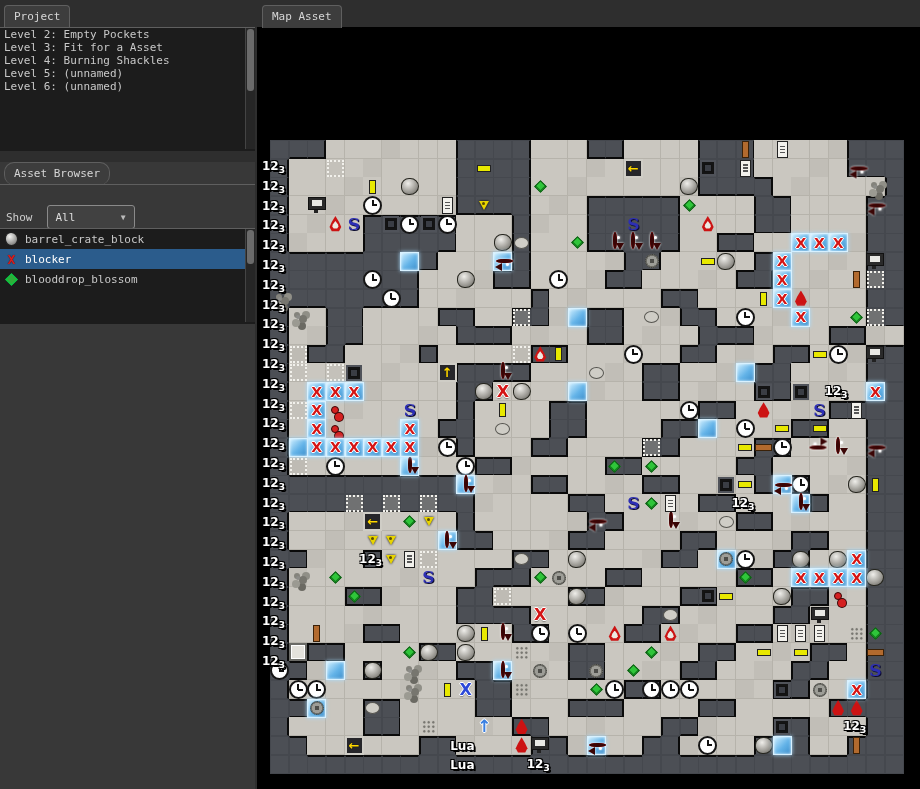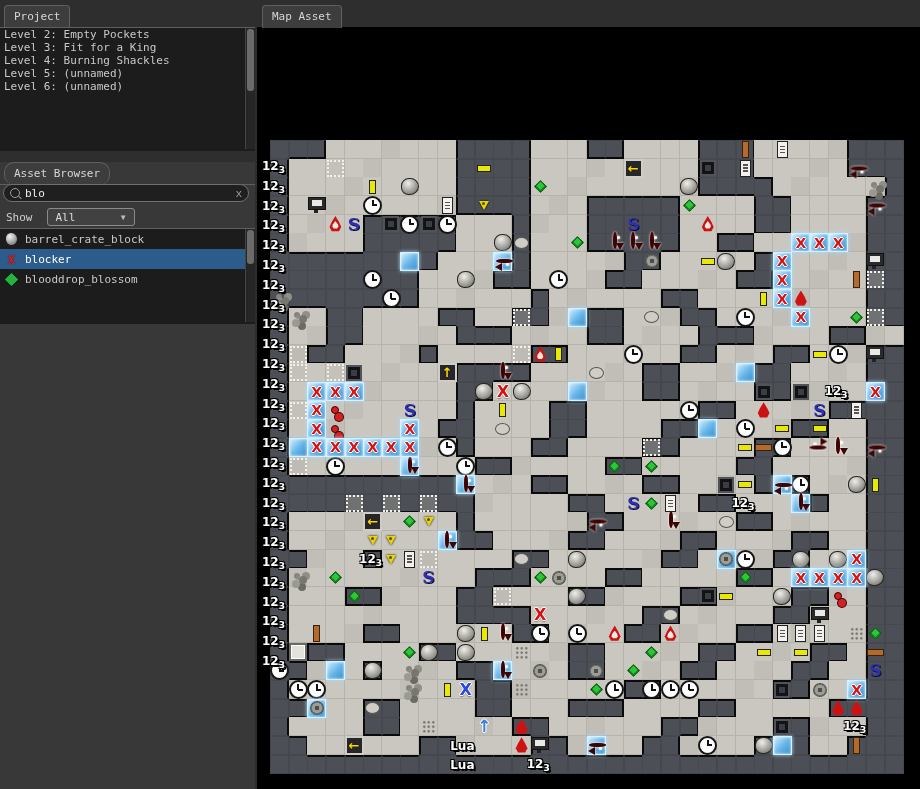--- a/index.html
+++ b/index.html
@@ -16,21 +16,21 @@
   .thumb{position:absolute;left:1px;width:7px;background:#6b6b6b;border-radius:3px;}
   #searchrow{position:absolute;left:3px;top:184px;width:246px;height:18px;background:#1f1f1f;
              border:1px solid #6f6f6f;border-radius:9px;display:flex;align-items:center;padding:0 6px;box-sizing:border-box;}
   #searchrow .mag{width:8px;height:8px;border:1px solid #9a9a9a;border-radius:50%;position:relative;margin-right:5px;flex:none;}
   #searchrow .mag::after{content:"";position:absolute;width:4px;height:1px;background:#9a9a9a;
              transform:rotate(45deg);left:7px;top:8px;}
   #searchrow input{flex:1;background:transparent;border:none;outline:none;color:#eee;
              font:inherit;padding:0;}
   #searchrow .clr{color:#9a9a9a;flex:none;}
   #showrow{position:absolute;left:6px;top:208px;width:243px;height:18px;display:flex;align-items:center;gap:14px;}
-  #dropdown{width:88px;height:18px;background:#414141;border:1px solid #8a8a8a;border-radius:3px;
+  #dropdown{width:88px;height:24px;background:#414141;border:1px solid #8a8a8a;border-radius:3px;
             display:flex;align-items:center;padding:0 8px;box-sizing:border-box;color:#ddd;}
   #dropdown .dd-arrow{margin-left:auto;font-size:8px;color:#bbb;}
   .asset-item{height:20px;display:flex;align-items:center;gap:7px;padding-left:5px;color:#c8c8c8;}
   .asset-item.sel{background:#2b5c8c;color:#fff;}
   .a-ic{width:13px;height:13px;flex:none;display:flex;align-items:center;justify-content:center;}
   .a-rock{width:11px;height:12px;background:radial-gradient(circle at 35% 30%,#f2f2f0,#8f8f8c 70%,#555);border:1px solid #222;border-radius:46% 54% 50% 50%;}
   .a-x{color:#d41f1f;font-weight:bold;font-size:13px;text-shadow:0 0 1px #400;}
   .a-gem{width:7px;height:7px;background:#2fae3a;border:1px solid #0c4;transform:rotate(45deg);}
   
   #mappanel{position:absolute;left:257px;top:27px;width:663px;height:762px;background:#000;}
@@ -2133,38 +2133,33 @@
       </div>
   </div>
   <div class="tab" style="left:262px;top:5px;">Map Asset</div>
 
   <div id="sidebar">
     <div style="position:absolute;left:0;top:0;width:255px;height:162px;background:#2e2e2e;"></div>
     <div class="tab" style="left:4px;top:5px;">Project</div>
     <div class="panel-list" style="top:27px;width:255px;height:123px;">
       <div id="levels">
           <div class="lvl-item">Level 2: Empty Pockets</div>
-          <div class="lvl-item">Level 3: Fit for a King</div>
+          <div class="lvl-item">Level 3: Fit for a Asset</div>
           <div class="lvl-item">Level 4: Burning Shackles</div>
           <div class="lvl-item">Level 5: (unnamed)</div>
           <div class="lvl-item">Level 6: (unnamed)</div>
         </div>
     </div>
     <div class="scroll" style="left:245px;top:28px;height:121px;">
       <div class="thumb" style="top:1px;height:62px;"></div>
     </div>
 
     <div class="tab" style="left:4px;top:162px;border-radius:10px;">Asset Browser</div>
     <div style="position:absolute;left:0;top:184px;width:255px;height:44px;border-top:1px solid #5f5f5f;box-sizing:border-box;"></div>
 
-    <div id="searchrow">
-      <span class="mag"></span>
-      <input value="blo" style="">
-      <span class="clr">x</span>
-    </div>
 
     <div id="showrow">
       <span>Show</span>
       <div id="dropdown">
         <span>All</span>
         <span class="dd-arrow">▼</span>
       </div>
     </div>
 
     <div class="panel-list" style="top:228px;width:255px;height:95px;">

